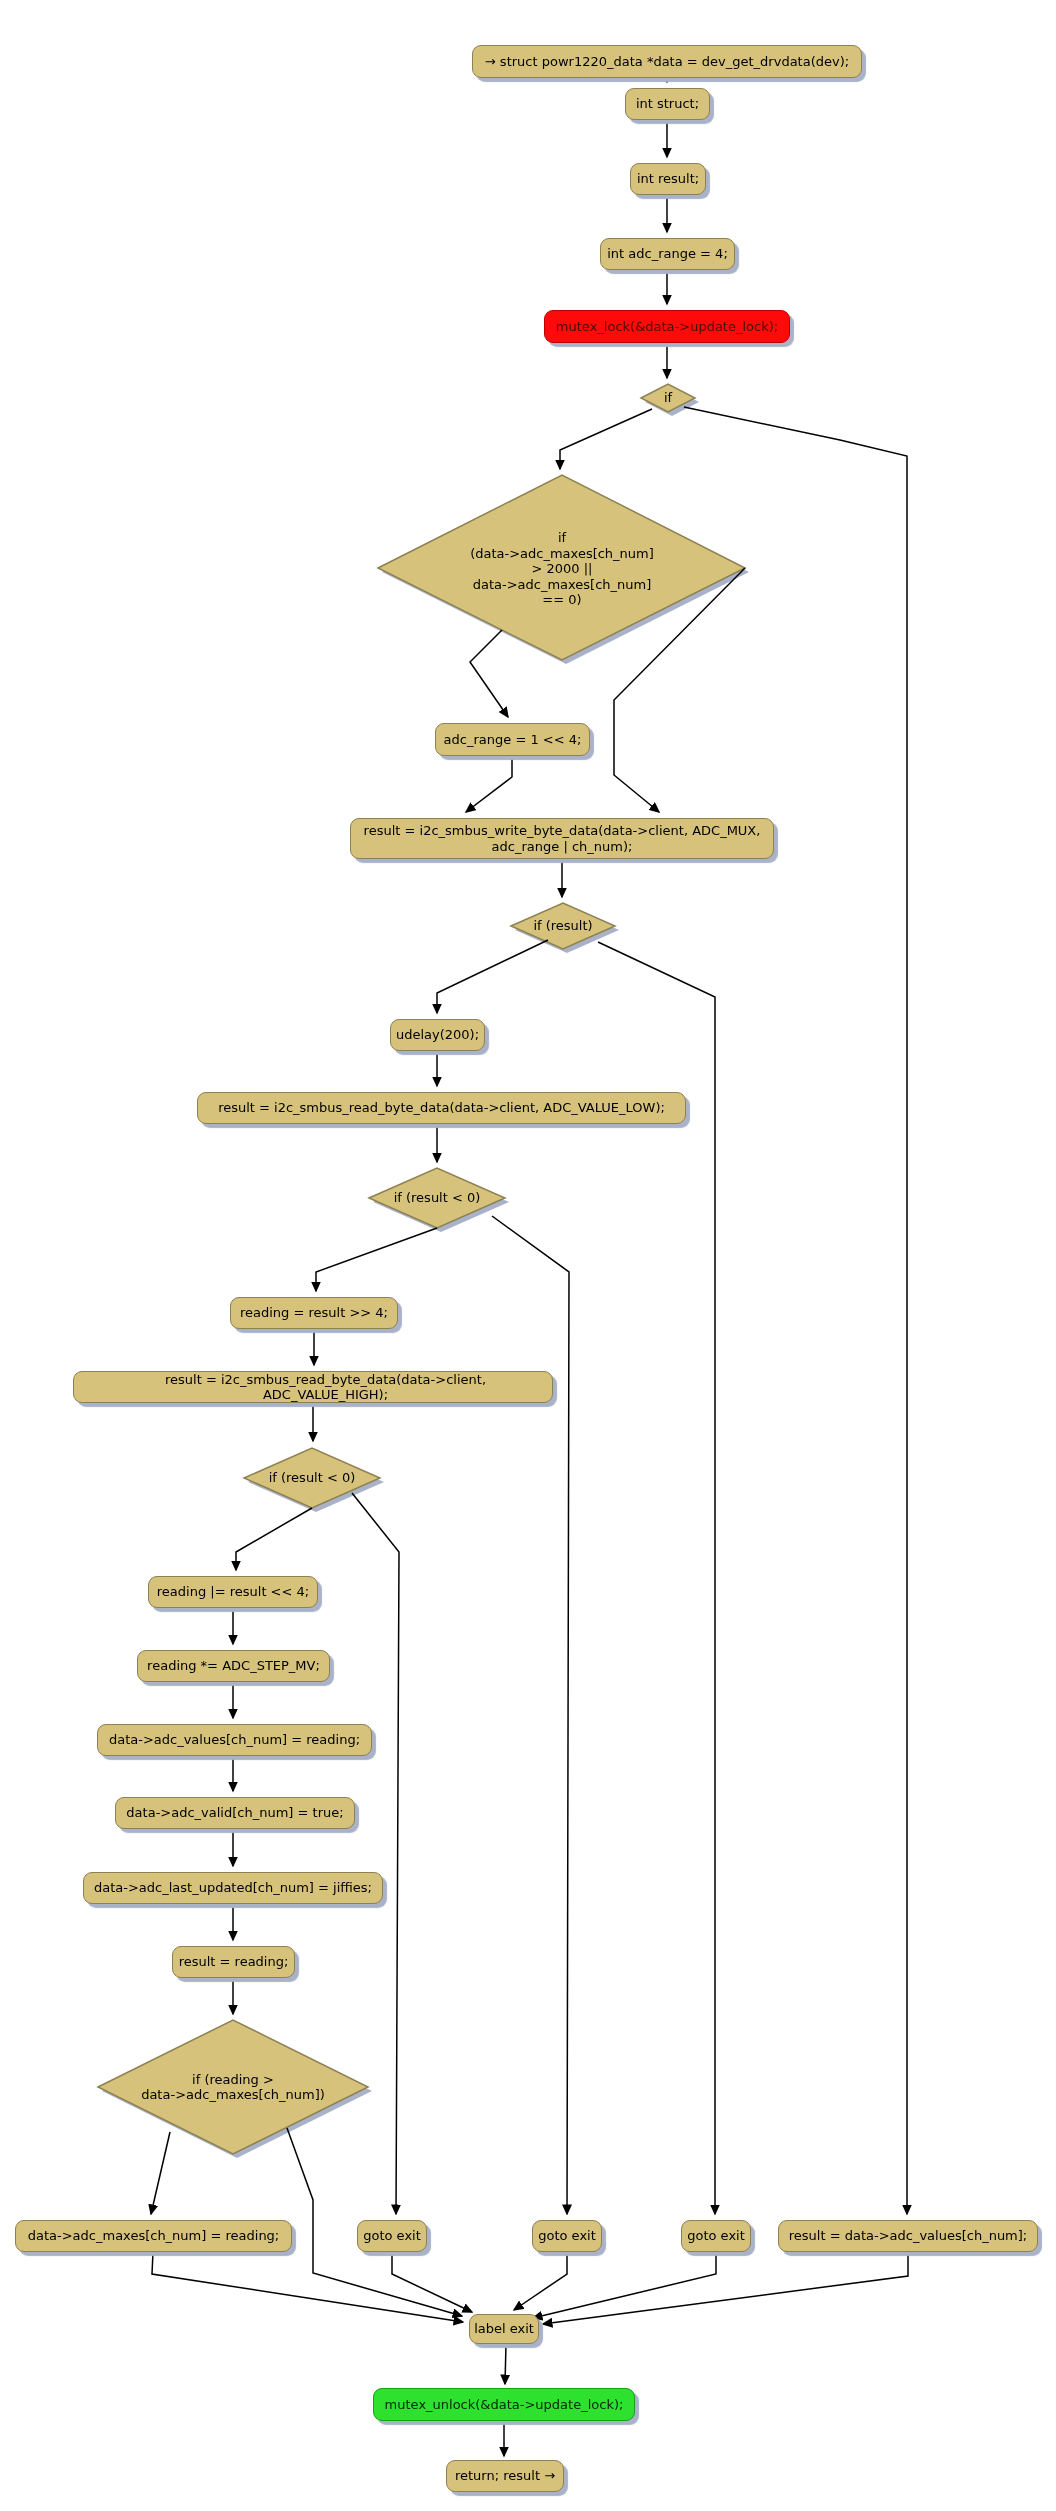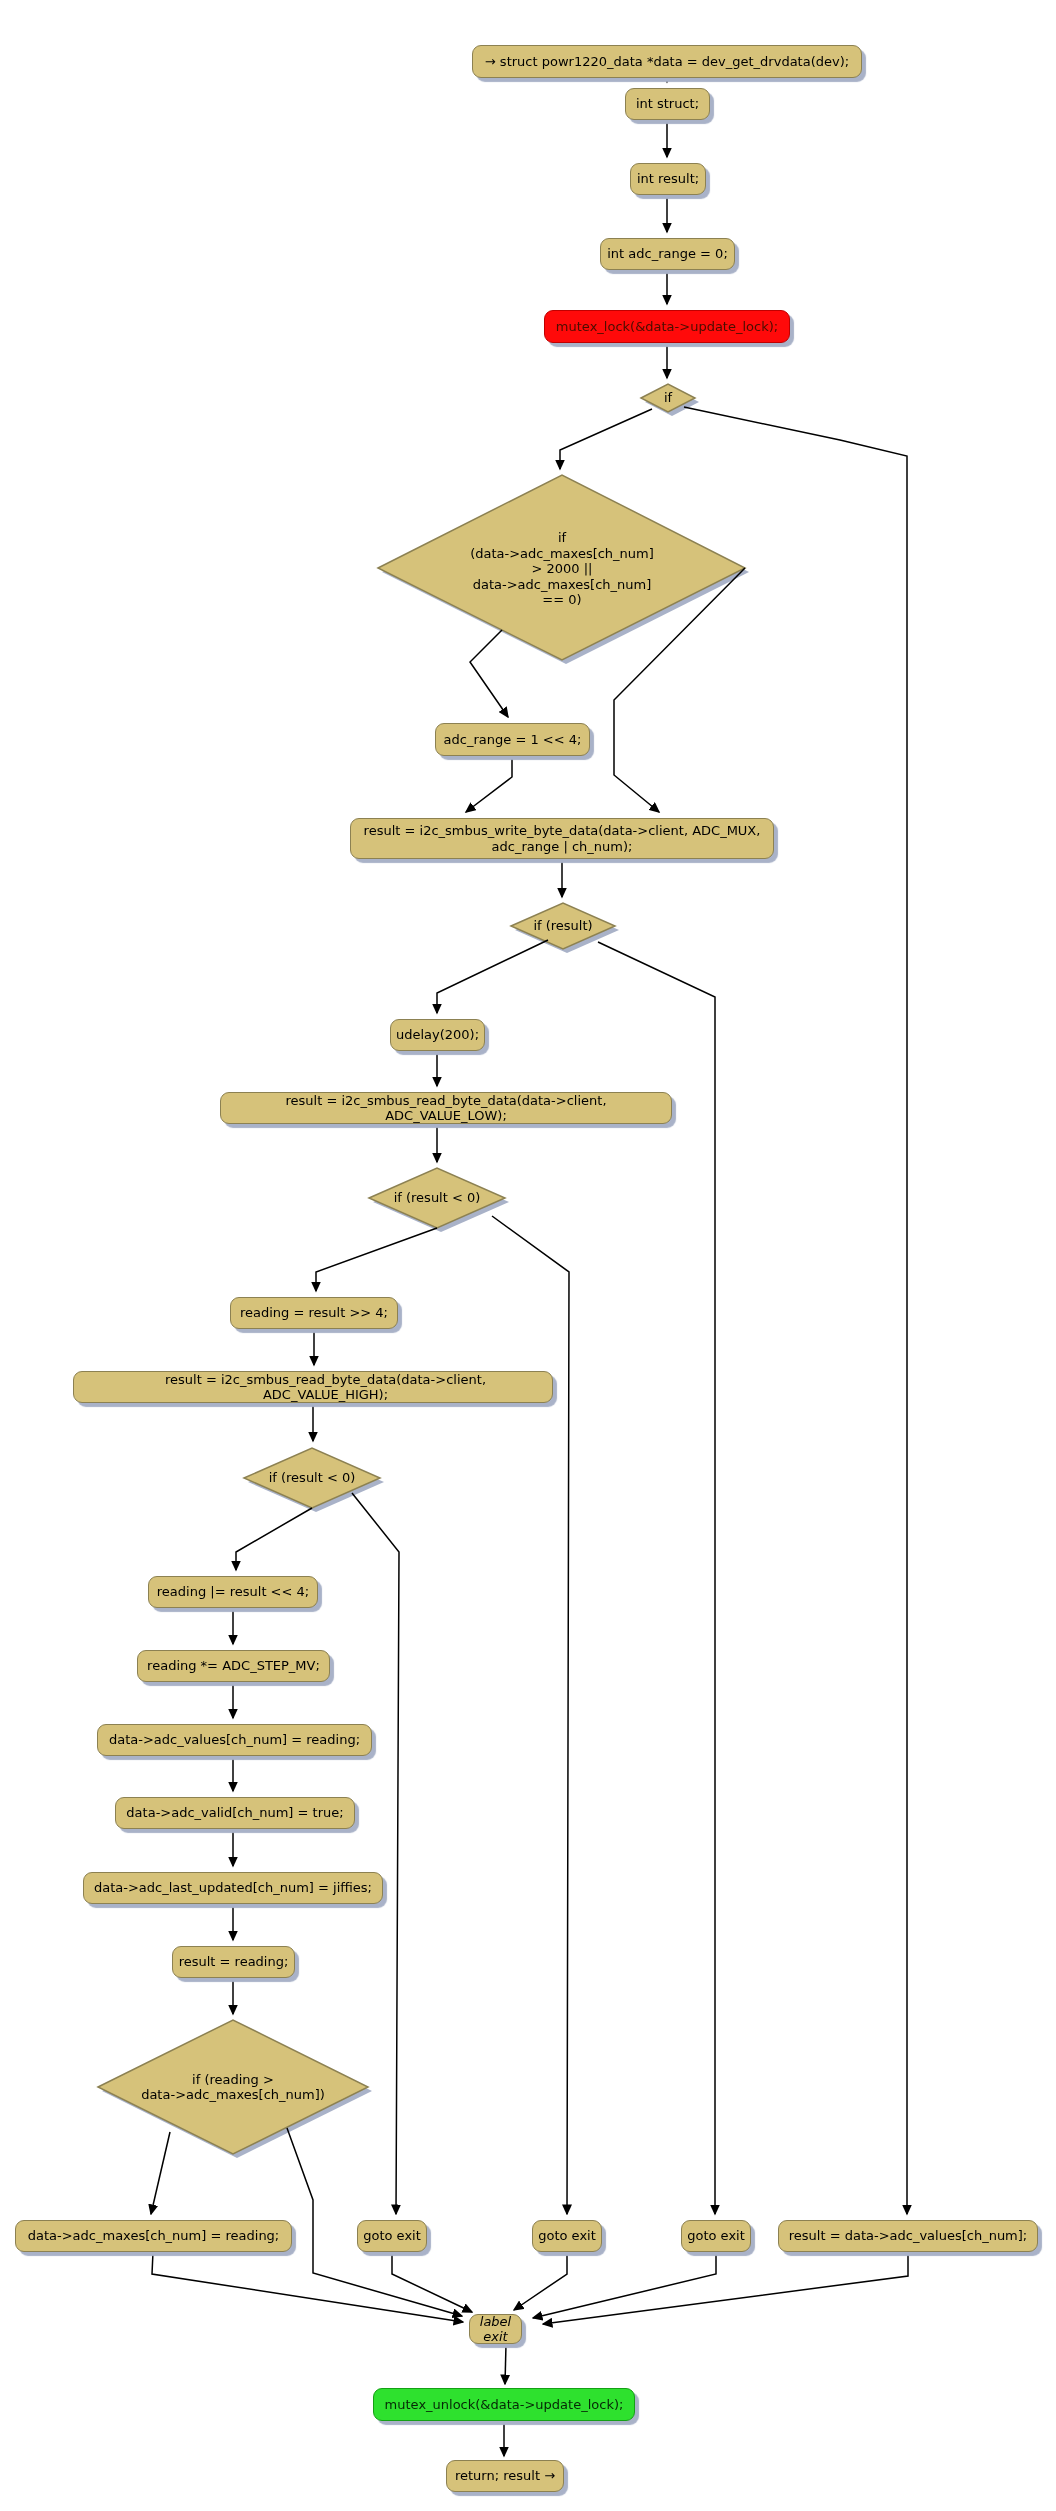--- a/index.html
+++ b/index.html
@@ -111,41 +111,41 @@
     <polyline class="edge" marker-end="url(#arrow)" points="567,2252 567,2274 514,2310"></polyline>
     <polyline class="edge" marker-end="url(#arrow)" points="716,2252 716,2274 533,2318"></polyline>
     <polyline class="edge" marker-end="url(#arrow)" points="908,2252 908,2276 543,2324"></polyline>
     <polyline class="edge" marker-end="url(#arrow)" points="506,2344 505,2384"></polyline>
     <polyline class="edge" marker-end="url(#arrow)" points="504,2421 504,2456"></polyline>
   </svg>
 
   <div class="node" style="left:472px;top:13px;width:390px;height:33px;margin-top:32px;">→ struct powr1220_data *data = dev_get_drvdata(dev);</div>
   <div class="node" style="left:625px;top:88px;width:85px;height:32px;">int struct;</div>
   <div class="node" style="left:630px;top:163px;width:76px;height:32px;">int result;</div>
-  <div class="node" style="left:600px;top:238px;width:135px;height:32px;">int adc_range = 0;</div>
+  <div class="node" style="left:600px;top:238px;width:135px;height:32px;">int adc_range = 4;</div>
   <div class="node red" style="left:544px;top:310px;width:246px;height:33px;">mutex_lock(&amp;data-&gt;update_lock);</div>
   <div class="node" style="left:435px;top:723px;width:155px;height:33px;">adc_range = 1 &lt;&lt; 4;</div>
   <div class="node" style="left:350px;top:818px;width:424px;height:41px;">result = i2c_smbus_write_byte_data(data-&gt;client, ADC_MUX,
 adc_range | ch_num);</div>
   <div class="node" style="left:390px;top:1019px;width:95px;height:32px;">udelay(200);</div>
-  <div class="node" style="left:197px;top:1092px;width:452px;height:32px;margin-left:23px;">result = i2c_smbus_read_byte_data(data-&gt;client, ADC_VALUE_LOW);</div>
+  <div class="node" style="left:197px;top:1092px;width:489px;height:32px;">result = i2c_smbus_read_byte_data(data-&gt;client, ADC_VALUE_LOW);</div>
   <div class="node" style="left:230px;top:1297px;width:168px;height:32px;">reading = result &gt;&gt; 4;</div>
   <div class="node" style="left:73px;top:1371px;width:480px;height:32px;padding-left:28px;">result = i2c_smbus_read_byte_data(data-&gt;client, ADC_VALUE_HIGH);</div>
   <div class="node" style="left:148px;top:1576px;width:170px;height:32px;">reading |= result &lt;&lt; 4;</div>
   <div class="node" style="left:137px;top:1650px;width:193px;height:32px;">reading *= ADC_STEP_MV;</div>
   <div class="node" style="left:97px;top:1724px;width:275px;height:32px;">data-&gt;adc_values[ch_num] = reading;</div>
   <div class="node" style="left:115px;top:1797px;width:240px;height:32px;">data-&gt;adc_valid[ch_num] = true;</div>
   <div class="node" style="left:83px;top:1872px;width:300px;height:32px;">data-&gt;adc_last_updated[ch_num] = jiffies;</div>
   <div class="node" style="left:172px;top:1946px;width:123px;height:32px;">result = reading;</div>
   <div class="node" style="left:15px;top:2220px;width:277px;height:32px;">data-&gt;adc_maxes[ch_num] = reading;</div>
   <div class="node" style="left:357px;top:2220px;width:70px;height:32px;">goto exit</div>
   <div class="node" style="left:532px;top:2220px;width:70px;height:32px;">goto exit</div>
   <div class="node" style="left:681px;top:2220px;width:70px;height:32px;">goto exit</div>
   <div class="node" style="left:778px;top:2220px;width:260px;height:32px;">result = data-&gt;adc_values[ch_num];</div>
-  <div class="node" style="left:469px;top:2314px;width:53px;height:30px;font-style:italic;">label exit</div>
+  <div class="node" style="left:469px;top:2314px;width:70px;height:30px;">label exit</div>
   <div class="node green" style="left:373px;top:2388px;width:262px;height:33px;">mutex_unlock(&amp;data-&gt;update_lock);</div>
   <div class="node" style="left:446px;top:2460px;width:118px;height:32px;text-align:center;">return; result →</div>
 
   <div class="dtext" style="left:643px;top:390px;width:50px;height:16px;">if</div>
   <div class="dtext" style="left:412px;top:530px;width:300px;height:78px;">if
 (data-&gt;adc_maxes[ch_num]
 &gt; 2000 ||
 data-&gt;adc_maxes[ch_num]
 == 0)</div>
   <div class="dtext" style="left:503px;top:918px;width:120px;height:16px;">if (result)</div>

